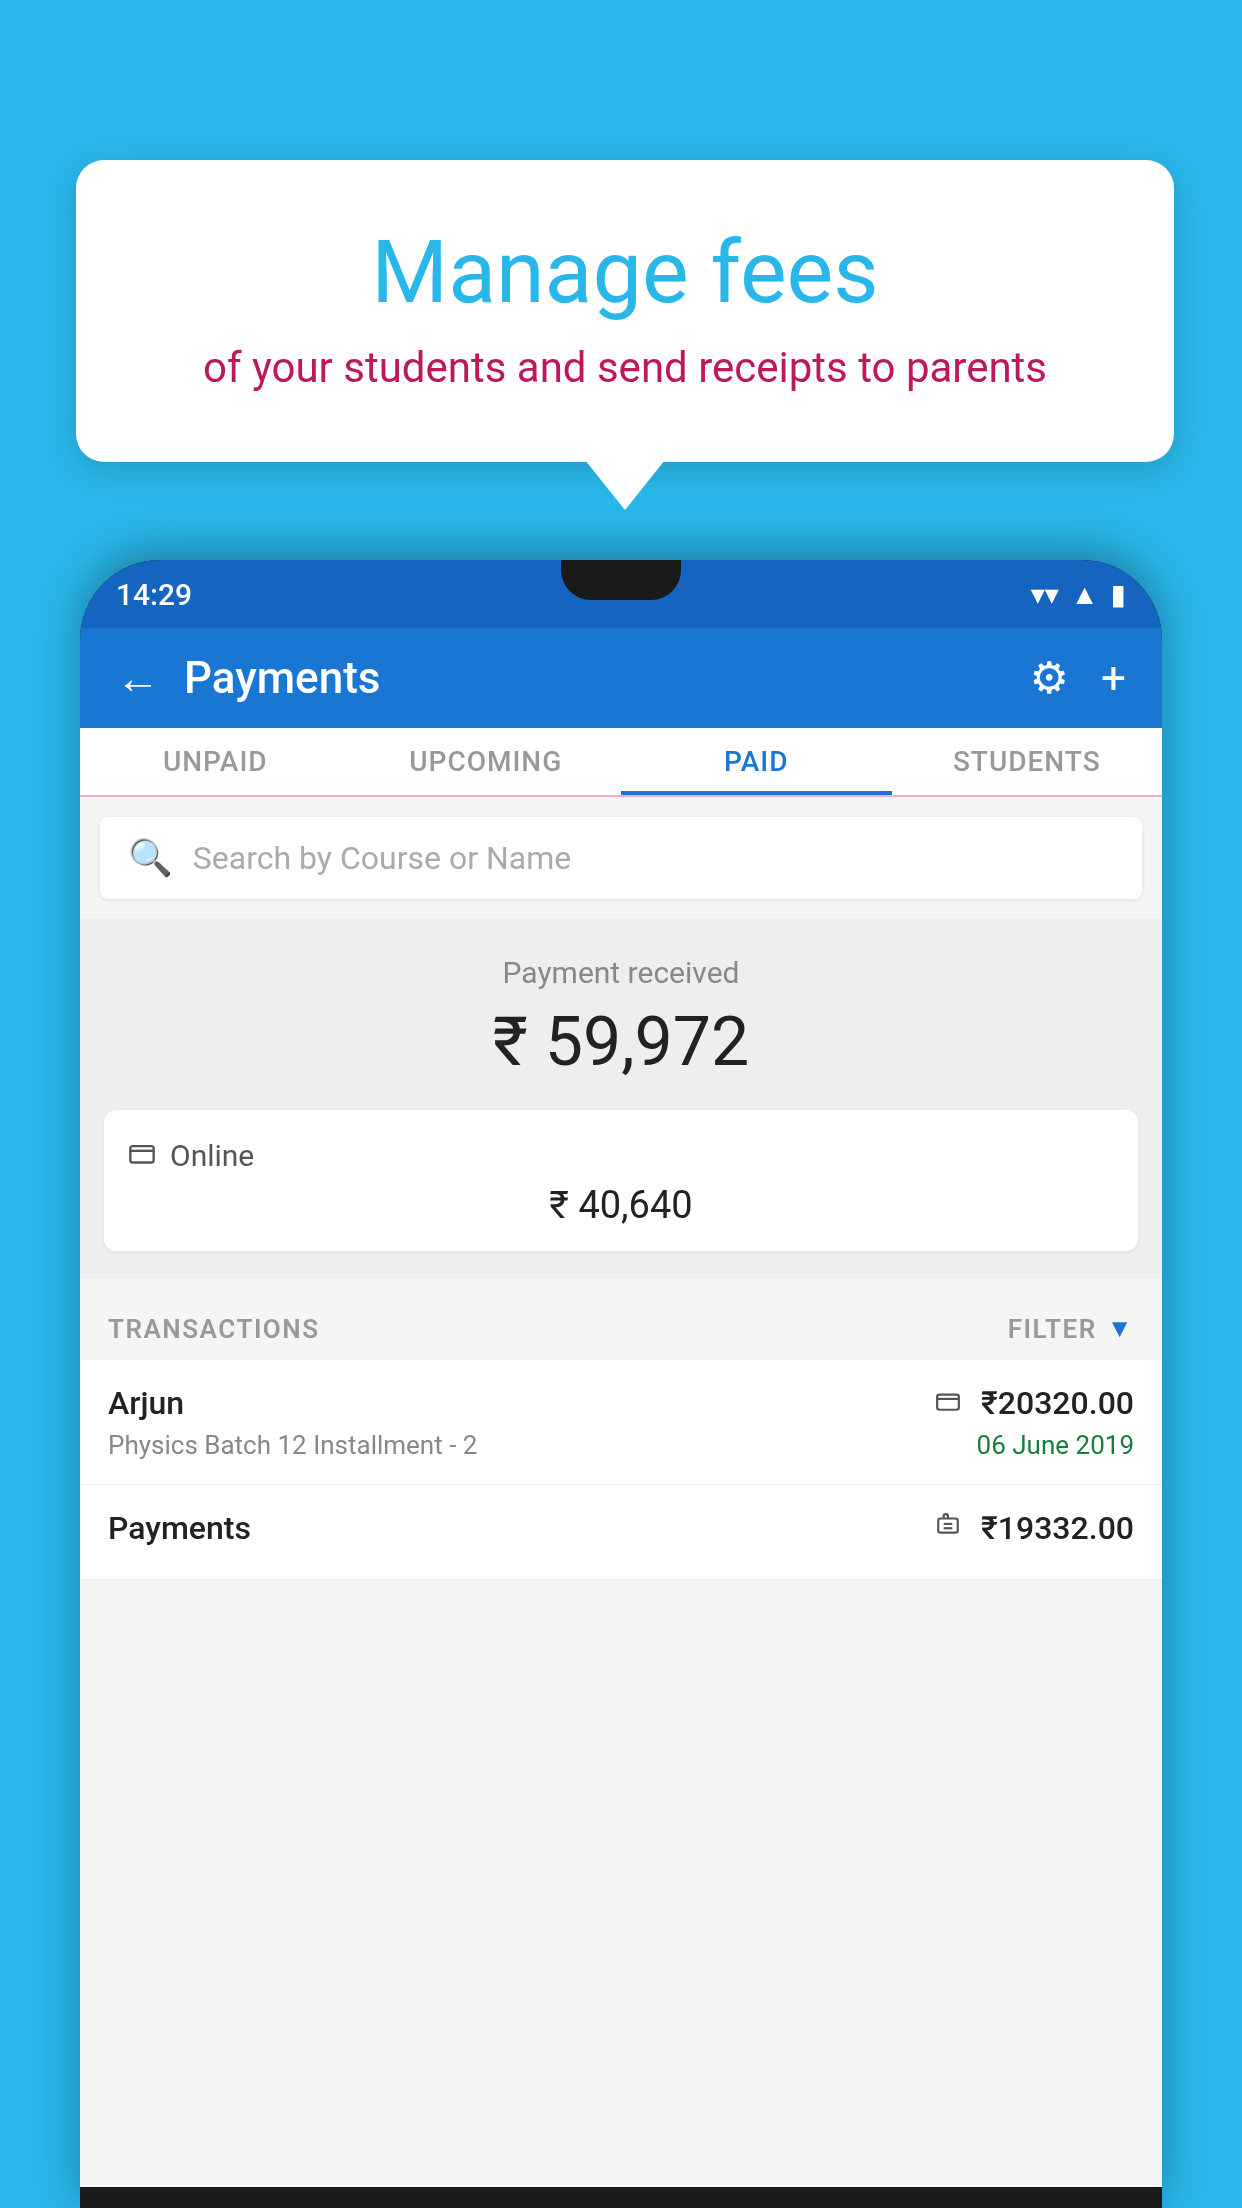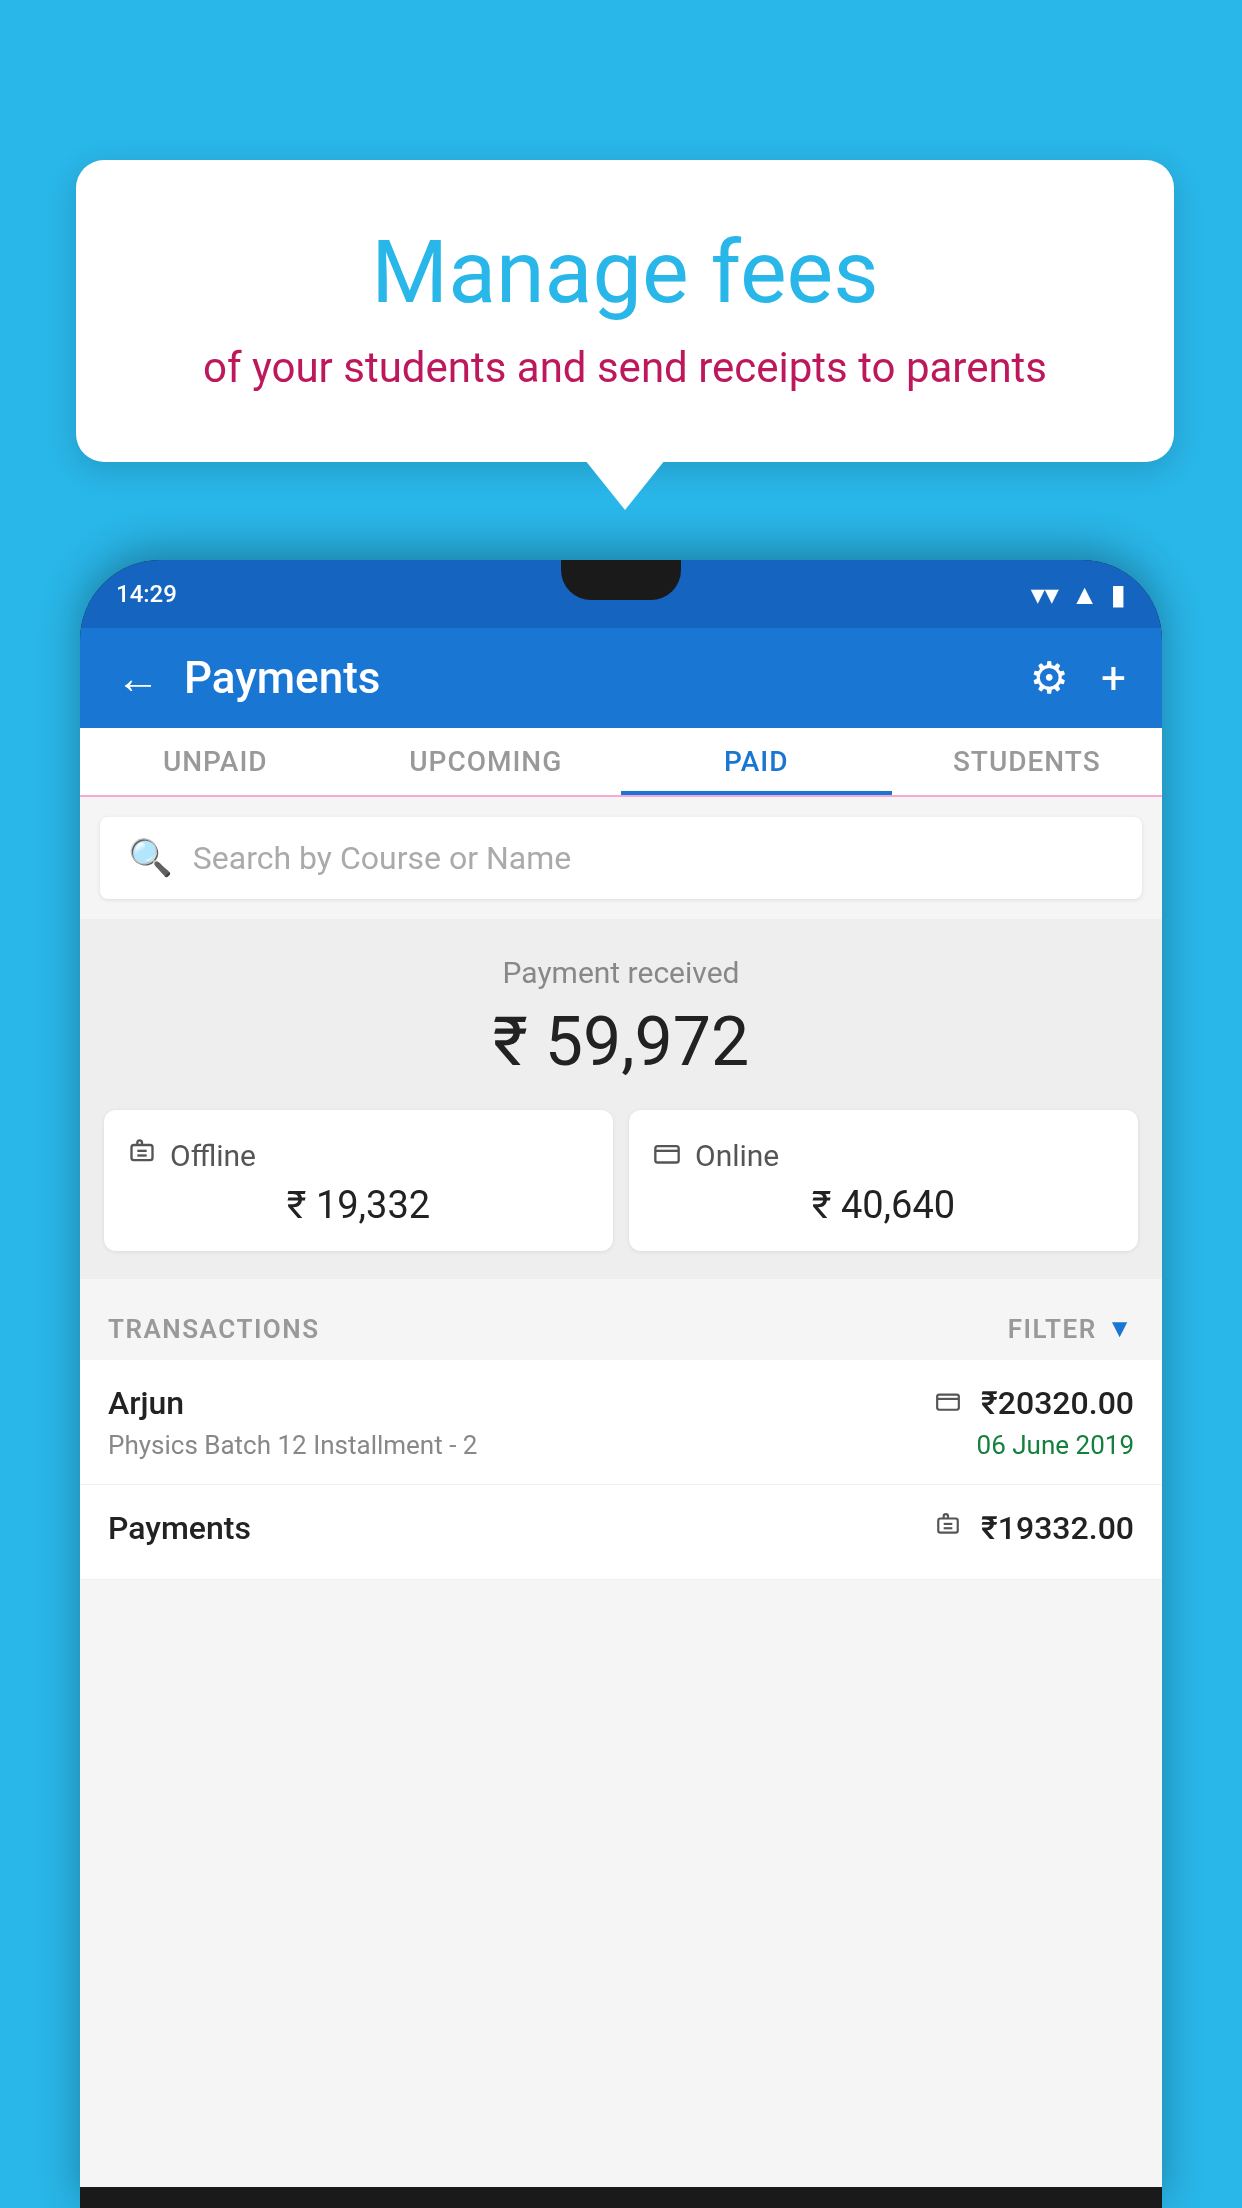--- a/index.html
+++ b/index.html
@@ -71,21 +71,21 @@
       height: 68px;
       display: flex;
       align-items: center;
       justify-content: space-between;
       padding: 0 36px;
       position: relative;
     }
 
     .status-bar-time {
       color: white;
-      font-size: 24px;
+      font-size: 30px;
       font-weight: 500;
     }
 
     .status-bar-icons {
       display: flex;
       align-items: center;
       gap: 12px;
     }
 
     .wifi-icon, .signal-icon, .battery-icon {
@@ -407,35 +407,20 @@
 
     <div class="search-container">
       <span class="search-icon">🔍</span>
       <span class="search-placeholder">Search by Course or Name</span>
     </div>
 
     <div class="payment-summary">
       <div class="payment-received-label">Payment received</div>
       <div class="payment-received-amount">₹ 59,972</div>
       <div class="payment-cards">
-        <div class="payment-card">
-          <div class="payment-card-header">
-            <span class="payment-card-icon">
-              
-              <svg width="28" height="28" viewBox="0 0 24 24" fill="none" stroke="#555" stroke-width="2">
-                <rect x="3" y="6" width="18" height="13" rx="2"></rect>
-                <path d="M8 6V4a2 2 0 0 1 4 0v2"></path>
-                <line x1="8" y1="11" x2="16" y2="11"></line>
-                <line x1="8" y1="15" x2="16" y2="15"></line>
-              </svg>
-            </span>
-            <span class="payment-card-type">Offline</span>
-          </div>
-          <div class="payment-card-amount">₹ 19,332</div>
-        </div>
         <div class="payment-card">
           <div class="payment-card-header">
             <span class="payment-card-icon">
               
               <svg width="28" height="28" viewBox="0 0 24 24" fill="none" stroke="#555" stroke-width="2">
                 <rect x="2" y="7" width="20" height="14" rx="2"></rect>
                 <line x1="2" y1="11" x2="22" y2="11"></line>
               </svg>
             </span>
             <span class="payment-card-type">Online</span>

